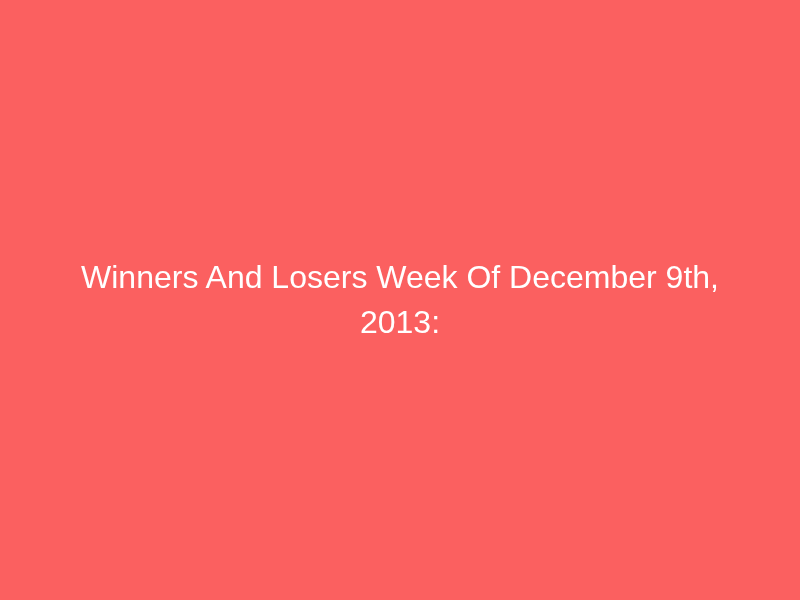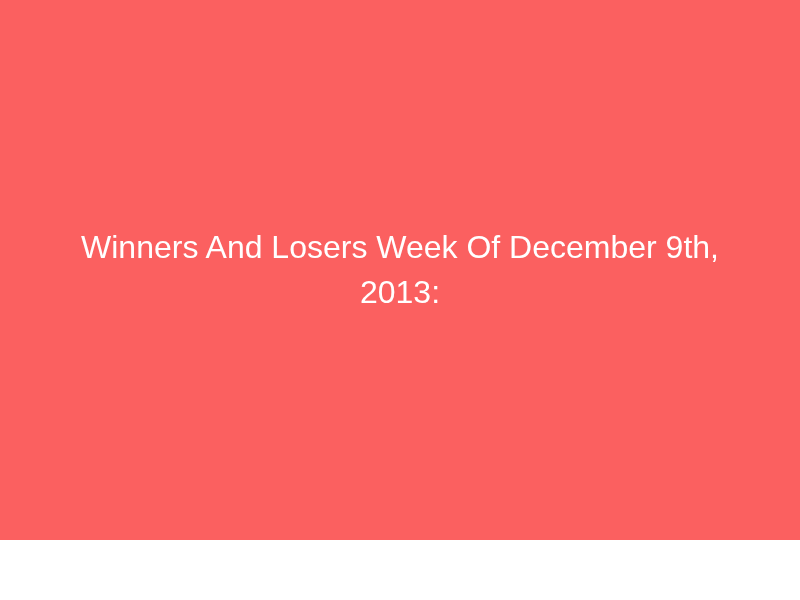--- a/index.html
+++ b/index.html
@@ -11,21 +11,21 @@
     width: 800px;
     height: 600px;
     overflow: hidden;
     font-family: "Liberation Sans", sans-serif;
   }
 
   .placeholder-canvas {
     position: relative;
     box-sizing: border-box;
     width: 800px;
-    height: 540px;
+    height: 600px;
     background-color: #fb6060;
     display: flex;
     align-items: center;
     justify-content: center;
   }
 
   .title-block {
     box-sizing: border-box;
     width: 680px;
     padding: 0 4px;

